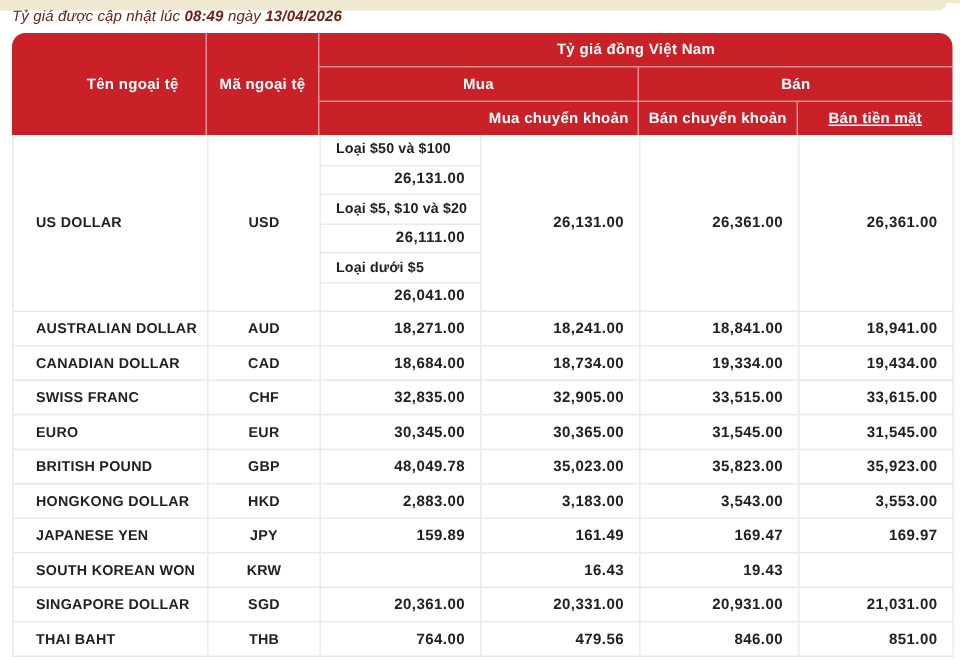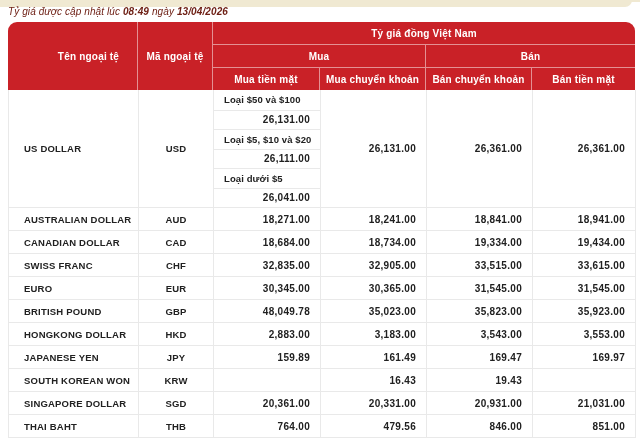--- a/index.html
+++ b/index.html
@@ -28,21 +28,21 @@
   .h-name { grid-area:1/1/4/2; justify-content:flex-start; padding-left:32px;
             border-right:1px solid rgba(255,255,255,.5); }
   .h-code { grid-area:1/2/4/3; border-right:1px solid rgba(255,255,255,.5); }
   .h-vnd  { grid-area:1/3/2/7; border-bottom:1px solid rgba(255,255,255,.5); }
   .h-mua  { grid-area:2/3/3/5; border-right:1px solid rgba(255,255,255,.5);
             border-bottom:1px solid rgba(255,255,255,.5); }
   .h-ban  { grid-area:2/5/3/7; border-bottom:1px solid rgba(255,255,255,.5); }
   .h-s1 { grid-area:3/3/4/4; border-right:1px solid rgba(255,255,255,.5); }
   .h-s2 { grid-area:3/4/4/5; border-right:1px solid rgba(255,255,255,.5); }
   .h-s3 { grid-area:3/5/4/6; border-right:1px solid rgba(255,255,255,.5); }
-  .h-s4 { grid-area:3/6/4/7; }
+  .h-s4 { grid-area:3/6/4/7;text-decoration:underline; }
 
   
   table.body-table { width:627px; border-collapse:collapse; table-layout:fixed;
                      border:1px solid #e9e9e9; border-top:none; }
   .body-table td { border:1px solid #e9e9e9; height:23px; padding:0;
                    font-size:10px; color:#212121; vertical-align:middle; }
   .body-table tr:first-child td { border-top:none; }
   td.name { font-weight:700; font-size:9.5px; padding-left:15px; letter-spacing:.2px; }
   td.code { font-weight:700; font-size:9.5px; text-align:center; letter-spacing:.2px; }
   td.num  { font-weight:600; text-align:right; padding-right:10px; letter-spacing:.3px; }
@@ -65,21 +65,20 @@
   <div class="updated"><span>Tỷ giá được cập nhật lúc</span> <b>08:49</b> <span>ngày</span> <b>13/04/2026</b></div>
 
   <div class="rate-table">
 
     <div class="hdr">
       <div class="cell h-name">Tên ngoại tệ</div>
       <div class="cell h-code">Mã ngoại tệ</div>
       <div class="cell h-vnd">Tỷ giá đồng Việt Nam</div>
       <div class="cell h-mua">Mua</div>
       <div class="cell h-ban">Bán</div>
-      <div class="cell h-s1">Mua tiền mặt</div>
       <div class="cell h-s2">Mua chuyển khoản</div>
       <div class="cell h-s3">Bán chuyển khoản</div>
       <div class="cell h-s4">Bán tiền mặt</div>
     </div>
 
     <table class="body-table">
       <colgroup>
         <col style="width:130px">
           <col style="width:75px">
           <col style="width:107px">

